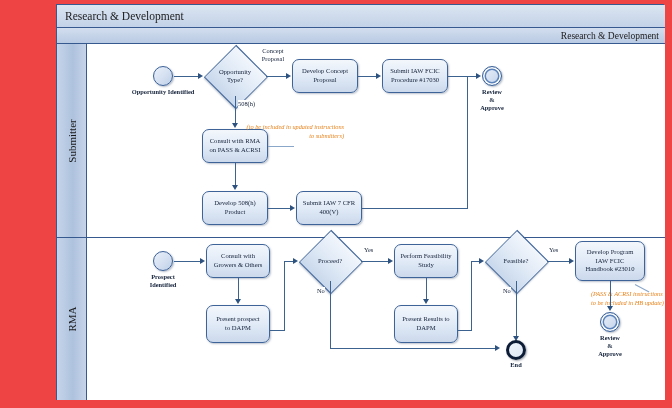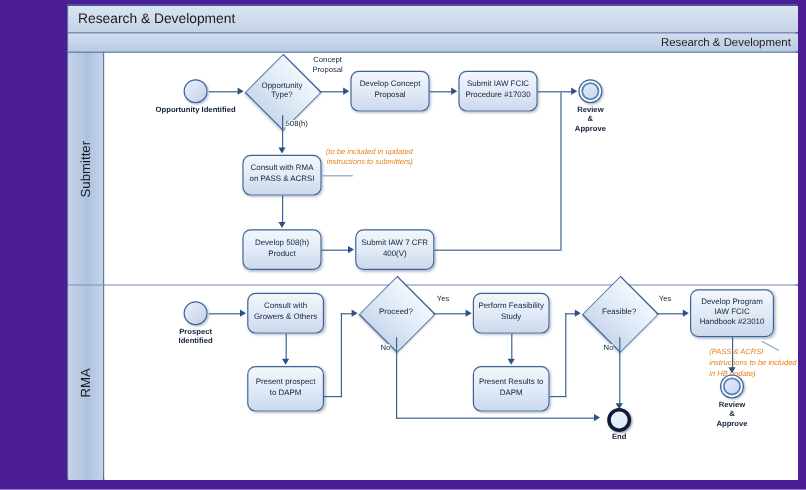--- a/index.html
+++ b/index.html
@@ -1,19 +1,19 @@
 <!DOCTYPE html>
 <html><head>
 <meta charset="utf-8">
 <style>
   html,body{margin:0;padding:0;background:#ffffff;}
   body{width:672px;height:408px;overflow:hidden;
        font-family:"Liberation Sans","DejaVu Sans",sans-serif;}
 
-  #canvas{position:relative;width:672px;height:408px;background:#4c1d95;}
+  #canvas{position:relative;width:672px;height:408px;background:#ef4444;font-family:Liberation Serif, serif;}
 
   
   .pool{
     position:absolute;left:56px;top:4px;width:608px;height:396px;
     border:1px solid #36598f;background:#ffffff;box-sizing:border-box;
   }
   
   .pool-title{
     position:absolute;left:0;top:0;width:608px;height:23px;
     background:linear-gradient(to bottom,#dbe5f1 0%,#c3d2e8 100%);

